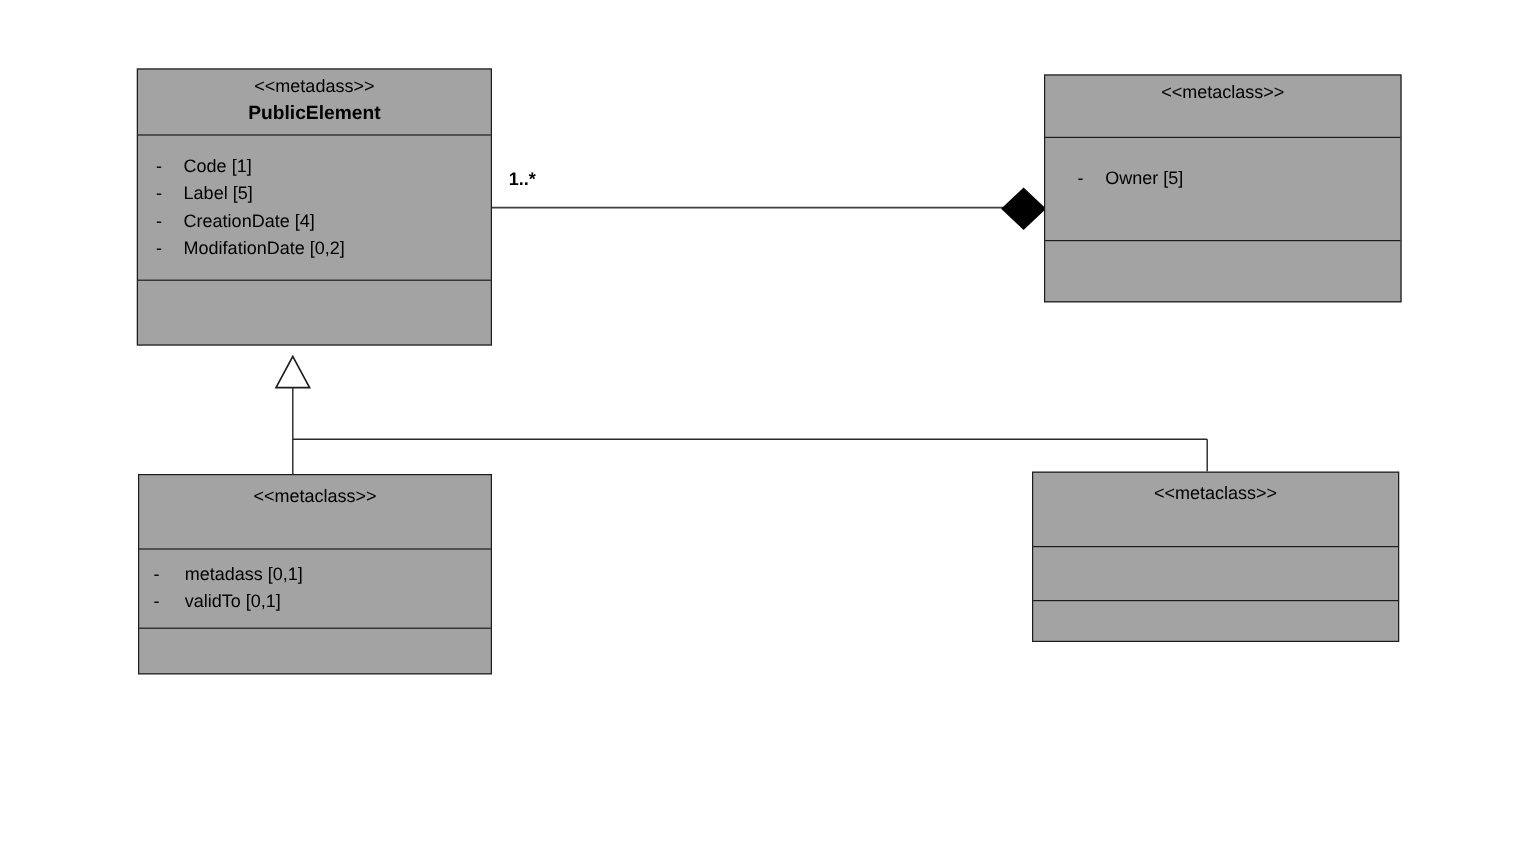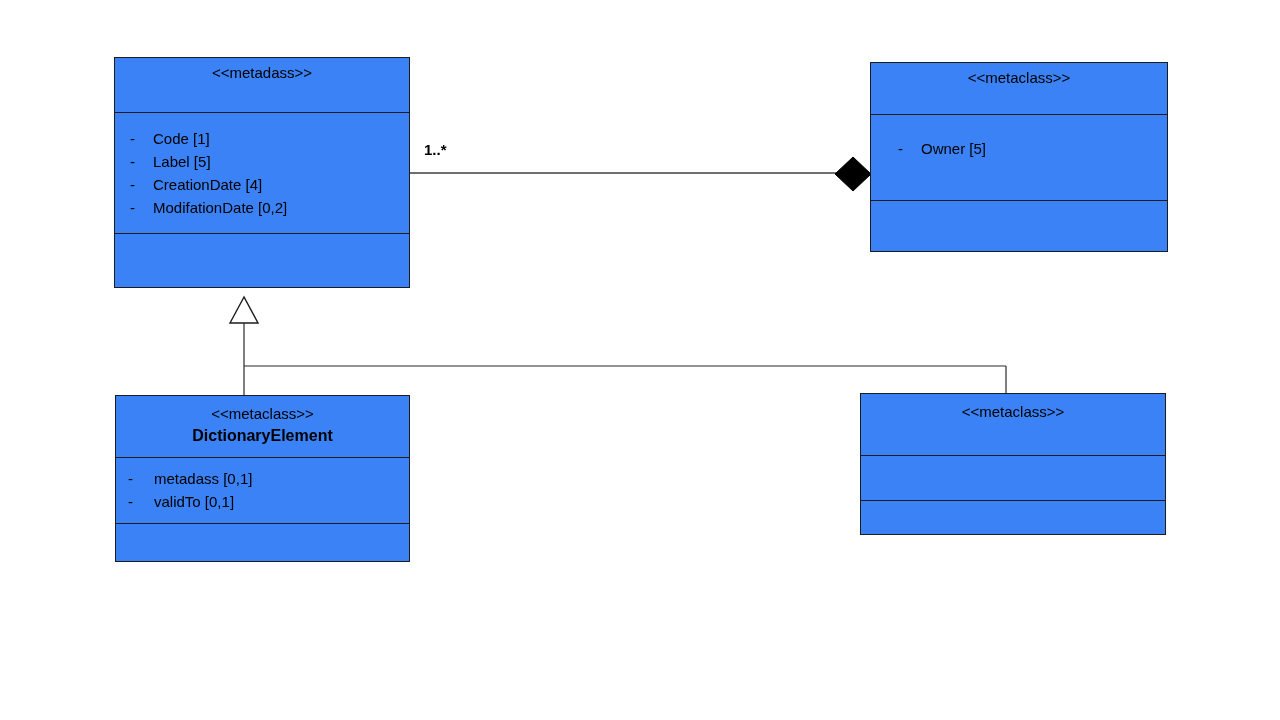--- a/index.html
+++ b/index.html
@@ -40,21 +40,21 @@
   }
   .tri {
     fill: #ffffff;
     stroke: #1c1c1c;
     stroke-width: 1.4;
   }
   .uml-class {
     position: absolute;
     box-sizing: border-box;
     border: 1.5px solid #1c1c1c;
-    background: #3b82f6;
+    background: #a3a3a3;
     display: flex;
     flex-direction: column;
   }
   .compartment {
     box-sizing: border-box;
   }
   .compartment + .compartment {
     border-top: 1.4px solid #1c1c1c;
   }
   .comp-title {
@@ -107,20 +107,21 @@
     <line class="gen-line" x1="244" y1="323" x2="244" y2="395"></line>
     <line class="gen-line" x1="244" y1="366" x2="1006" y2="366"></line>
     <line class="gen-line" x1="1006" y1="366" x2="1006" y2="393"></line>
   </svg>
 
   <div class="mult-label" style="left:424px; top:140px;">1..*</div>
 
   <div class="uml-class" style="left:114px; top:57px; width:296px; height:231px;">
     <div class="compartment comp-title" style="height:54px; padding-top:5px;">
       <div class="stereotype">&lt;&lt;metadass&gt;&gt;</div>
+      <div class="classname">PublicElement</div>
     </div>
     <div class="compartment comp-attrs" style="height:121px; padding:14px 4px 0 15px;">
       <div class="attr-row">
         <span class="attr-dash">-</span>
         <span class="attr-text">Code [1]</span>
       </div>
       <div class="attr-row">
         <span class="attr-dash">-</span>
         <span class="attr-text">Label [5]</span>
       </div>
@@ -145,21 +146,20 @@
         <span class="attr-dash">-</span>
         <span class="attr-text">Owner [5]</span>
       </div>
     </div>
     <div class="compartment comp-ops"></div>
   </div>
 
   <div class="uml-class" style="left:115px; top:395px; width:295px; height:167px;">
     <div class="compartment comp-title" style="height:61px; padding-top:8px;">
       <div class="stereotype">&lt;&lt;metaclass&gt;&gt;</div>
-      <div class="classname">DictionaryElement</div>
     </div>
     <div class="compartment comp-attrs" style="height:66px; padding:9px 4px 0 12px;">
       <div class="attr-row">
         <span class="attr-dash" style="flex-basis:26px;">-</span>
         <span class="attr-text">metadass [0,1]</span>
       </div>
       <div class="attr-row">
         <span class="attr-dash" style="flex-basis:26px;">-</span>
         <span class="attr-text">validTo [0,1]</span>
       </div>

